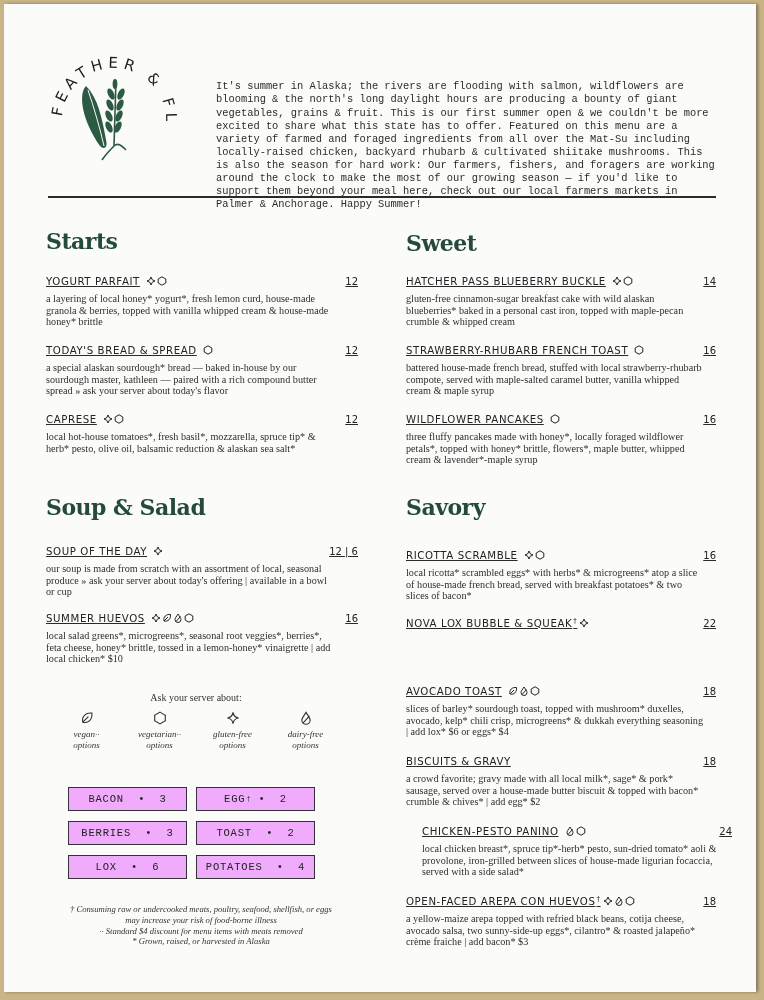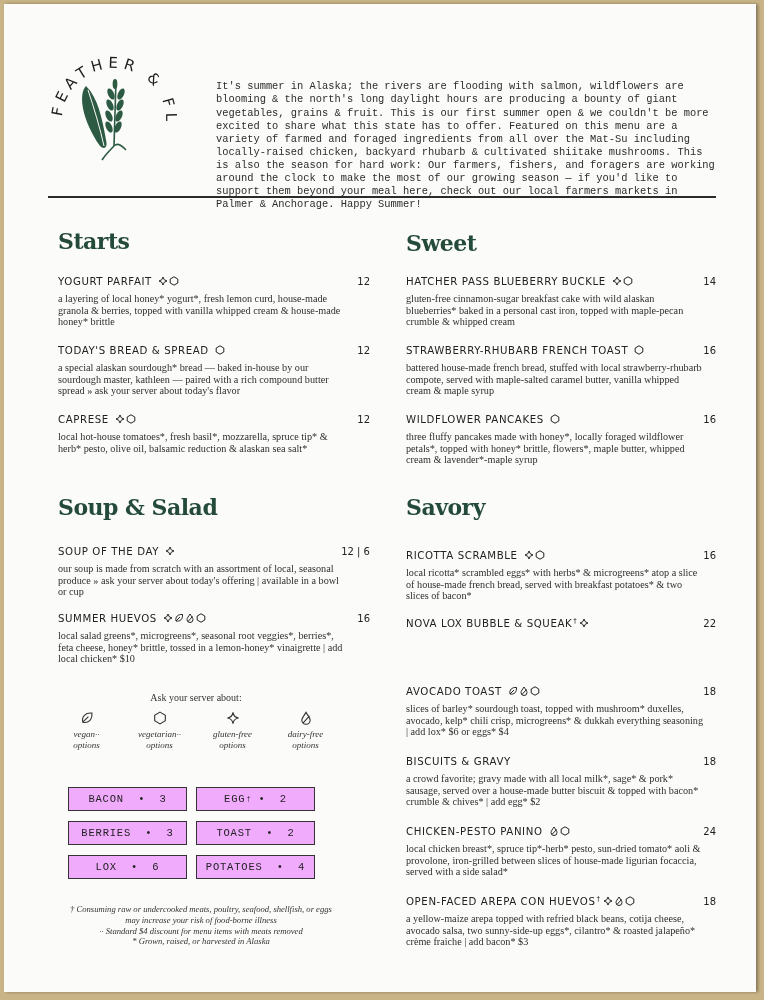--- a/index.html
+++ b/index.html
@@ -17,30 +17,30 @@
   }
   .logo { position:absolute; left:40px; top:38px; width:136px; height:120px; }
   .intro {
     position:absolute; left:212px; top:66px; width:500px;
     font-size:10.4px; line-height:13.1px; color:#2c2c2c;
     font-family:Liberation Mono, monospace;
   }
   .rule { position:absolute; left:44px; top:192px; width:668px; height:2px; background:#2b2b2b; }
 
   .col { position:absolute; }
-  .col.left { left:42px; width:312px;margin-left:12px; }
+  .col.left { left:42px; width:312px; }
   .col.right { left:402px; width:310px; }
 
   .section-title {
     font-family:"DejaVu Serif", serif; font-weight:bold;
     color:#244b3a; font-size:22px; letter-spacing:-0.5px;
     margin:0; position:absolute; left:0;
   }
   .item { position:absolute; left:0; width:100%; }
-  .item-head { display:flex; align-items:center; height:14px; }
+  .item-head { display:flex; align-items:center; height:14px;text-decoration:underline; }
   .item-name {
     font-family:"DejaVu Sans", sans-serif; font-size:10.2px; letter-spacing:0.6px;
     color:#222; white-space:nowrap;
   }
   .dagger { font-size:7px; vertical-align:super; margin-left:1px; }
   .icons { display:inline-flex; gap:1px; margin-left:6px; align-items:center; }
   .icons svg { width:10px; height:10px; }
   .price {
     margin-left:auto; font-family:"DejaVu Sans", sans-serif; font-size:10px; color:#222;
   }
@@ -340,21 +340,21 @@
     </div>
 
     <div class="item" style="top:750px;">
       <div class="item-head">
         <span class="item-name">BISCUITS &amp; GRAVY</span>
         <span class="price">18</span>
       </div>
       <div class="item-desc">a crowd favorite; gravy made with all local milk*, sage* &amp; pork* sausage, served over a house-made butter biscuit &amp; topped with bacon* crumble &amp; chives* | add egg* $2</div>
     </div>
 
-    <div class="item" style="top:820px;">
+    <div class="item" style="top:820px;margin-left:16px;">
       <div class="item-head">
         <span class="item-name">CHICKEN-PESTO PANINO</span>
         <span class="icons">
           <svg viewBox="0 0 10 10">
               <path d="M5 1 C6.5 3.5 8 5 8 6.5 A3 3 0 0 1 2 6.5 C2 5 3.5 3.5 5 1Z M3 8.5 L7.5 3.5" fill="none" stroke="#222" stroke-width="1"></path>
             </svg>
           <svg viewBox="0 0 10 10">
               <polygon points="5,0.8 8.8,3 8.8,7 5,9.2 1.2,7 1.2,3" fill="none" stroke="#222" stroke-width="1"></polygon>
             </svg>
         </span>

